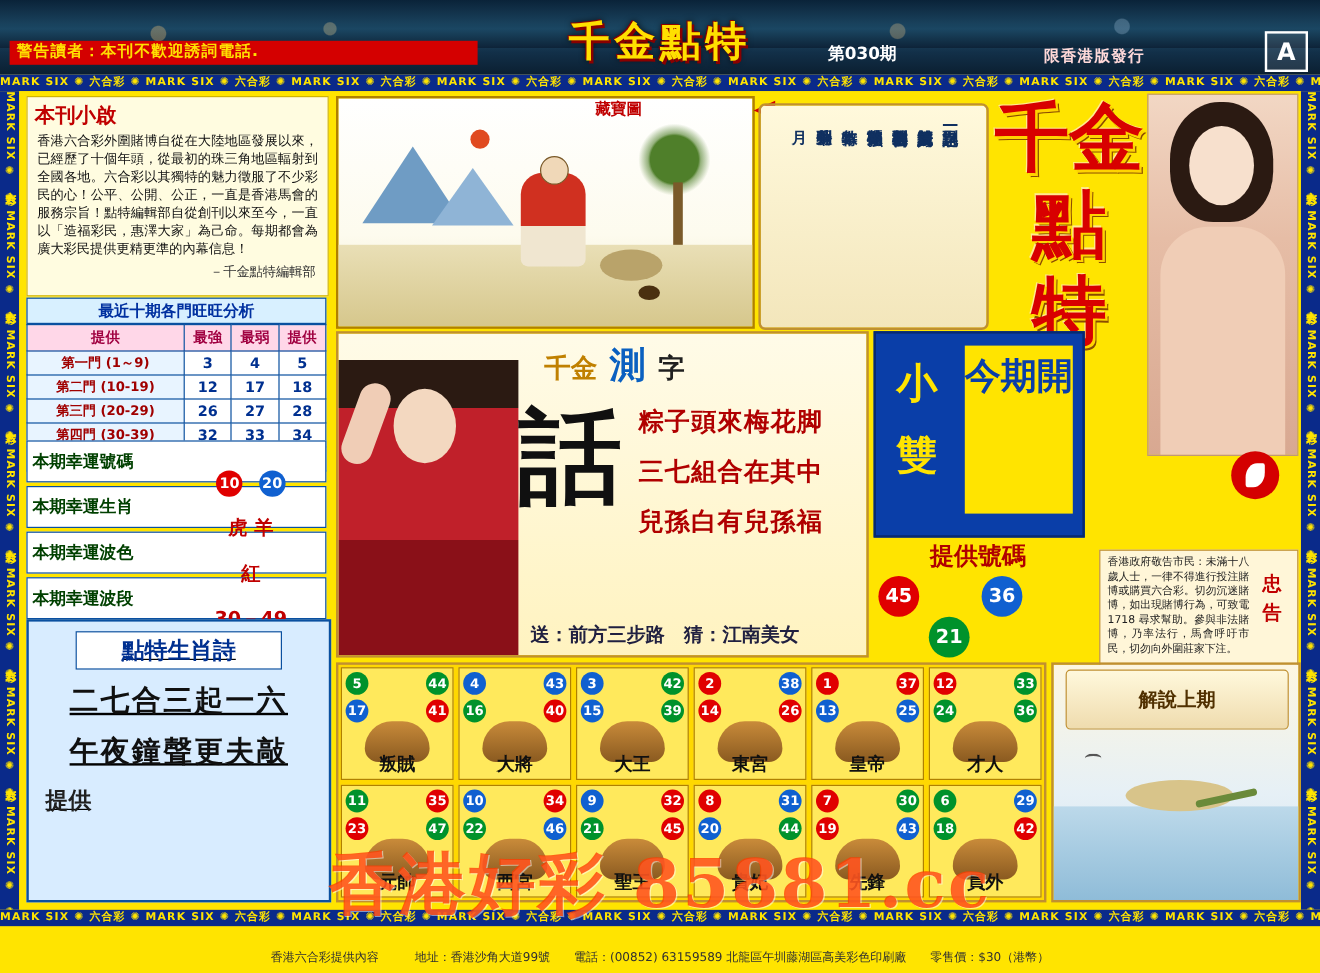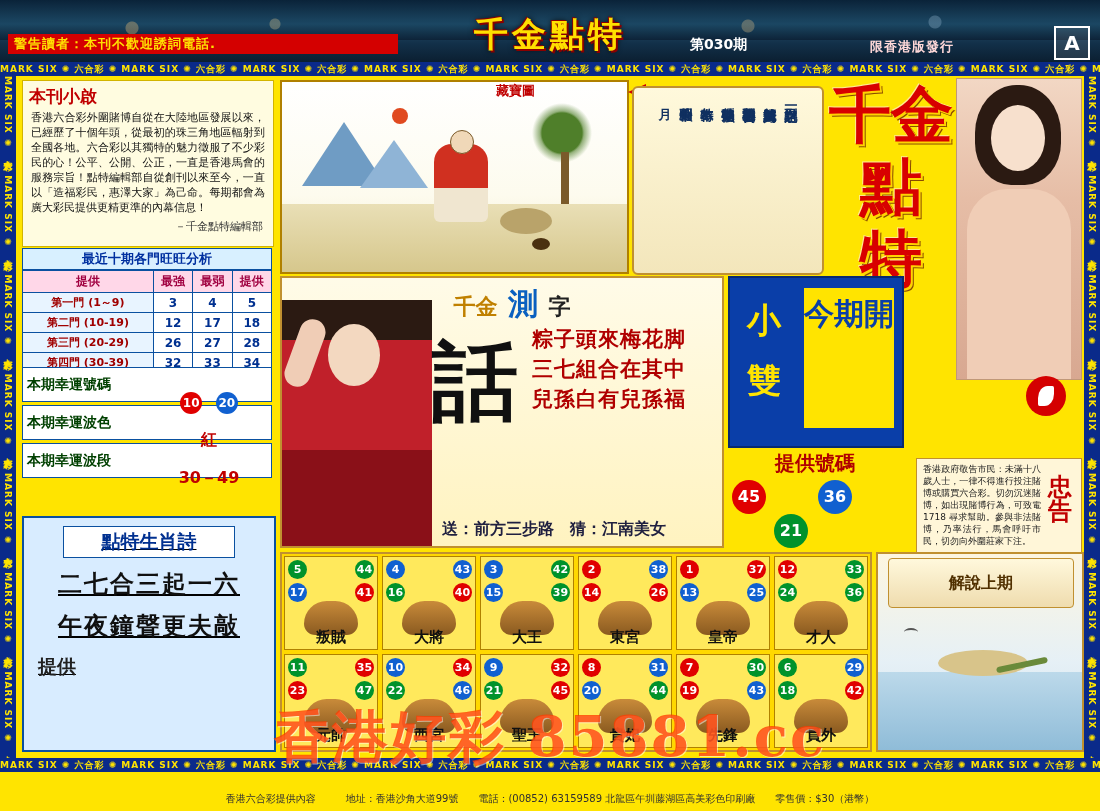--- a/index.html
+++ b/index.html
@@ -235,21 +235,21 @@
   .cezi .lady .arm{position:absolute;left:10px;top:18px;width:26px;height:70px;background:#f0cdb6;border-radius:14px;transform:rotate(20deg);}
   .cezi .big-hua{
     position:absolute;left:150px;top:60px;font-size:86px;line-height:86px;font-weight:bold;
     color:#101010;font-family:"DejaVu Serif","Liberation Serif",serif;
   }
   .cezi .lines{
     position:absolute;left:250px;top:46px;width:185px;
   }
   .cezi .lines div{
     font-size:21px;line-height:30px;color:#b00000;font-weight:bold;
-    font-family:"DejaVu Serif","Liberation Serif",serif;letter-spacing:1px;
+    font-family:"DejaVu Serif","Liberation Serif",serif;letter-spacing:1px;margin-top:12px;
   }
   .cezi .bottomline{
     position:absolute;left:160px;bottom:6px;font-size:16px;color:#202040;font-weight:bold;
     font-family:"DejaVu Serif","Liberation Serif",serif;
   }
   
   .promo{
     position:absolute;left:712px;top:200px;width:172px;height:168px;
     background:#0a3ea8;border:2px solid #082a70;
   }
@@ -277,21 +277,21 @@
   
   .warnbox{
     position:absolute;left:900px;top:382px;width:164px;height:102px;
     background:#fff6d8;border:1px solid #c09030;
   }
   .warnbox p{
     margin:4px 40px 0 6px;font-size:9px;line-height:12px;color:#202020;text-align:justify;
   }
   .warnbox .zg{
     position:absolute;right:6px;top:16px;width:30px;text-align:center;
-    font-size:24px;line-height:24px;font-weight:bold;color:#c00000;
+    font-size:16px;line-height:24px;font-weight:bold;color:#c00000;
     font-family:"DejaVu Serif","Liberation Serif",serif;
   }
   
   .zodiac{
     position:absolute;left:264px;top:476px;width:588px;height:196px;
     background:#ffd800;border:2px solid #c09030;
   }
   .zgrid{display:grid;grid-template-columns:repeat(6,1fr);grid-template-rows:1fr 1fr;height:100%;}
   .zcell{
     position:relative;border:1px solid #b08000;background:#ffe95c;margin:2px;
@@ -418,20 +418,24 @@
 
   <div class="luckyblock">
     <div class="luckyrow">
       <div class="lab">本期幸運號碼</div>
       <div class="val">
         <span class="ballnum b-red">10</span>
         <span class="ballnum b-blue">20</span>
       </div>
     </div>
     <div class="luckyrow">
+      <div class="lab">本期幸運生肖</div>
+      <div class="val">虎 羊</div>
+    </div>
+    <div class="luckyrow">
       <div class="lab">本期幸運波色</div>
       <div class="val">紅</div>
     </div>
     <div class="luckyrow">
       <div class="lab">本期幸運波段</div>
       <div class="val">30－49</div>
     </div>
   </div>
 
   <div class="poembox">

